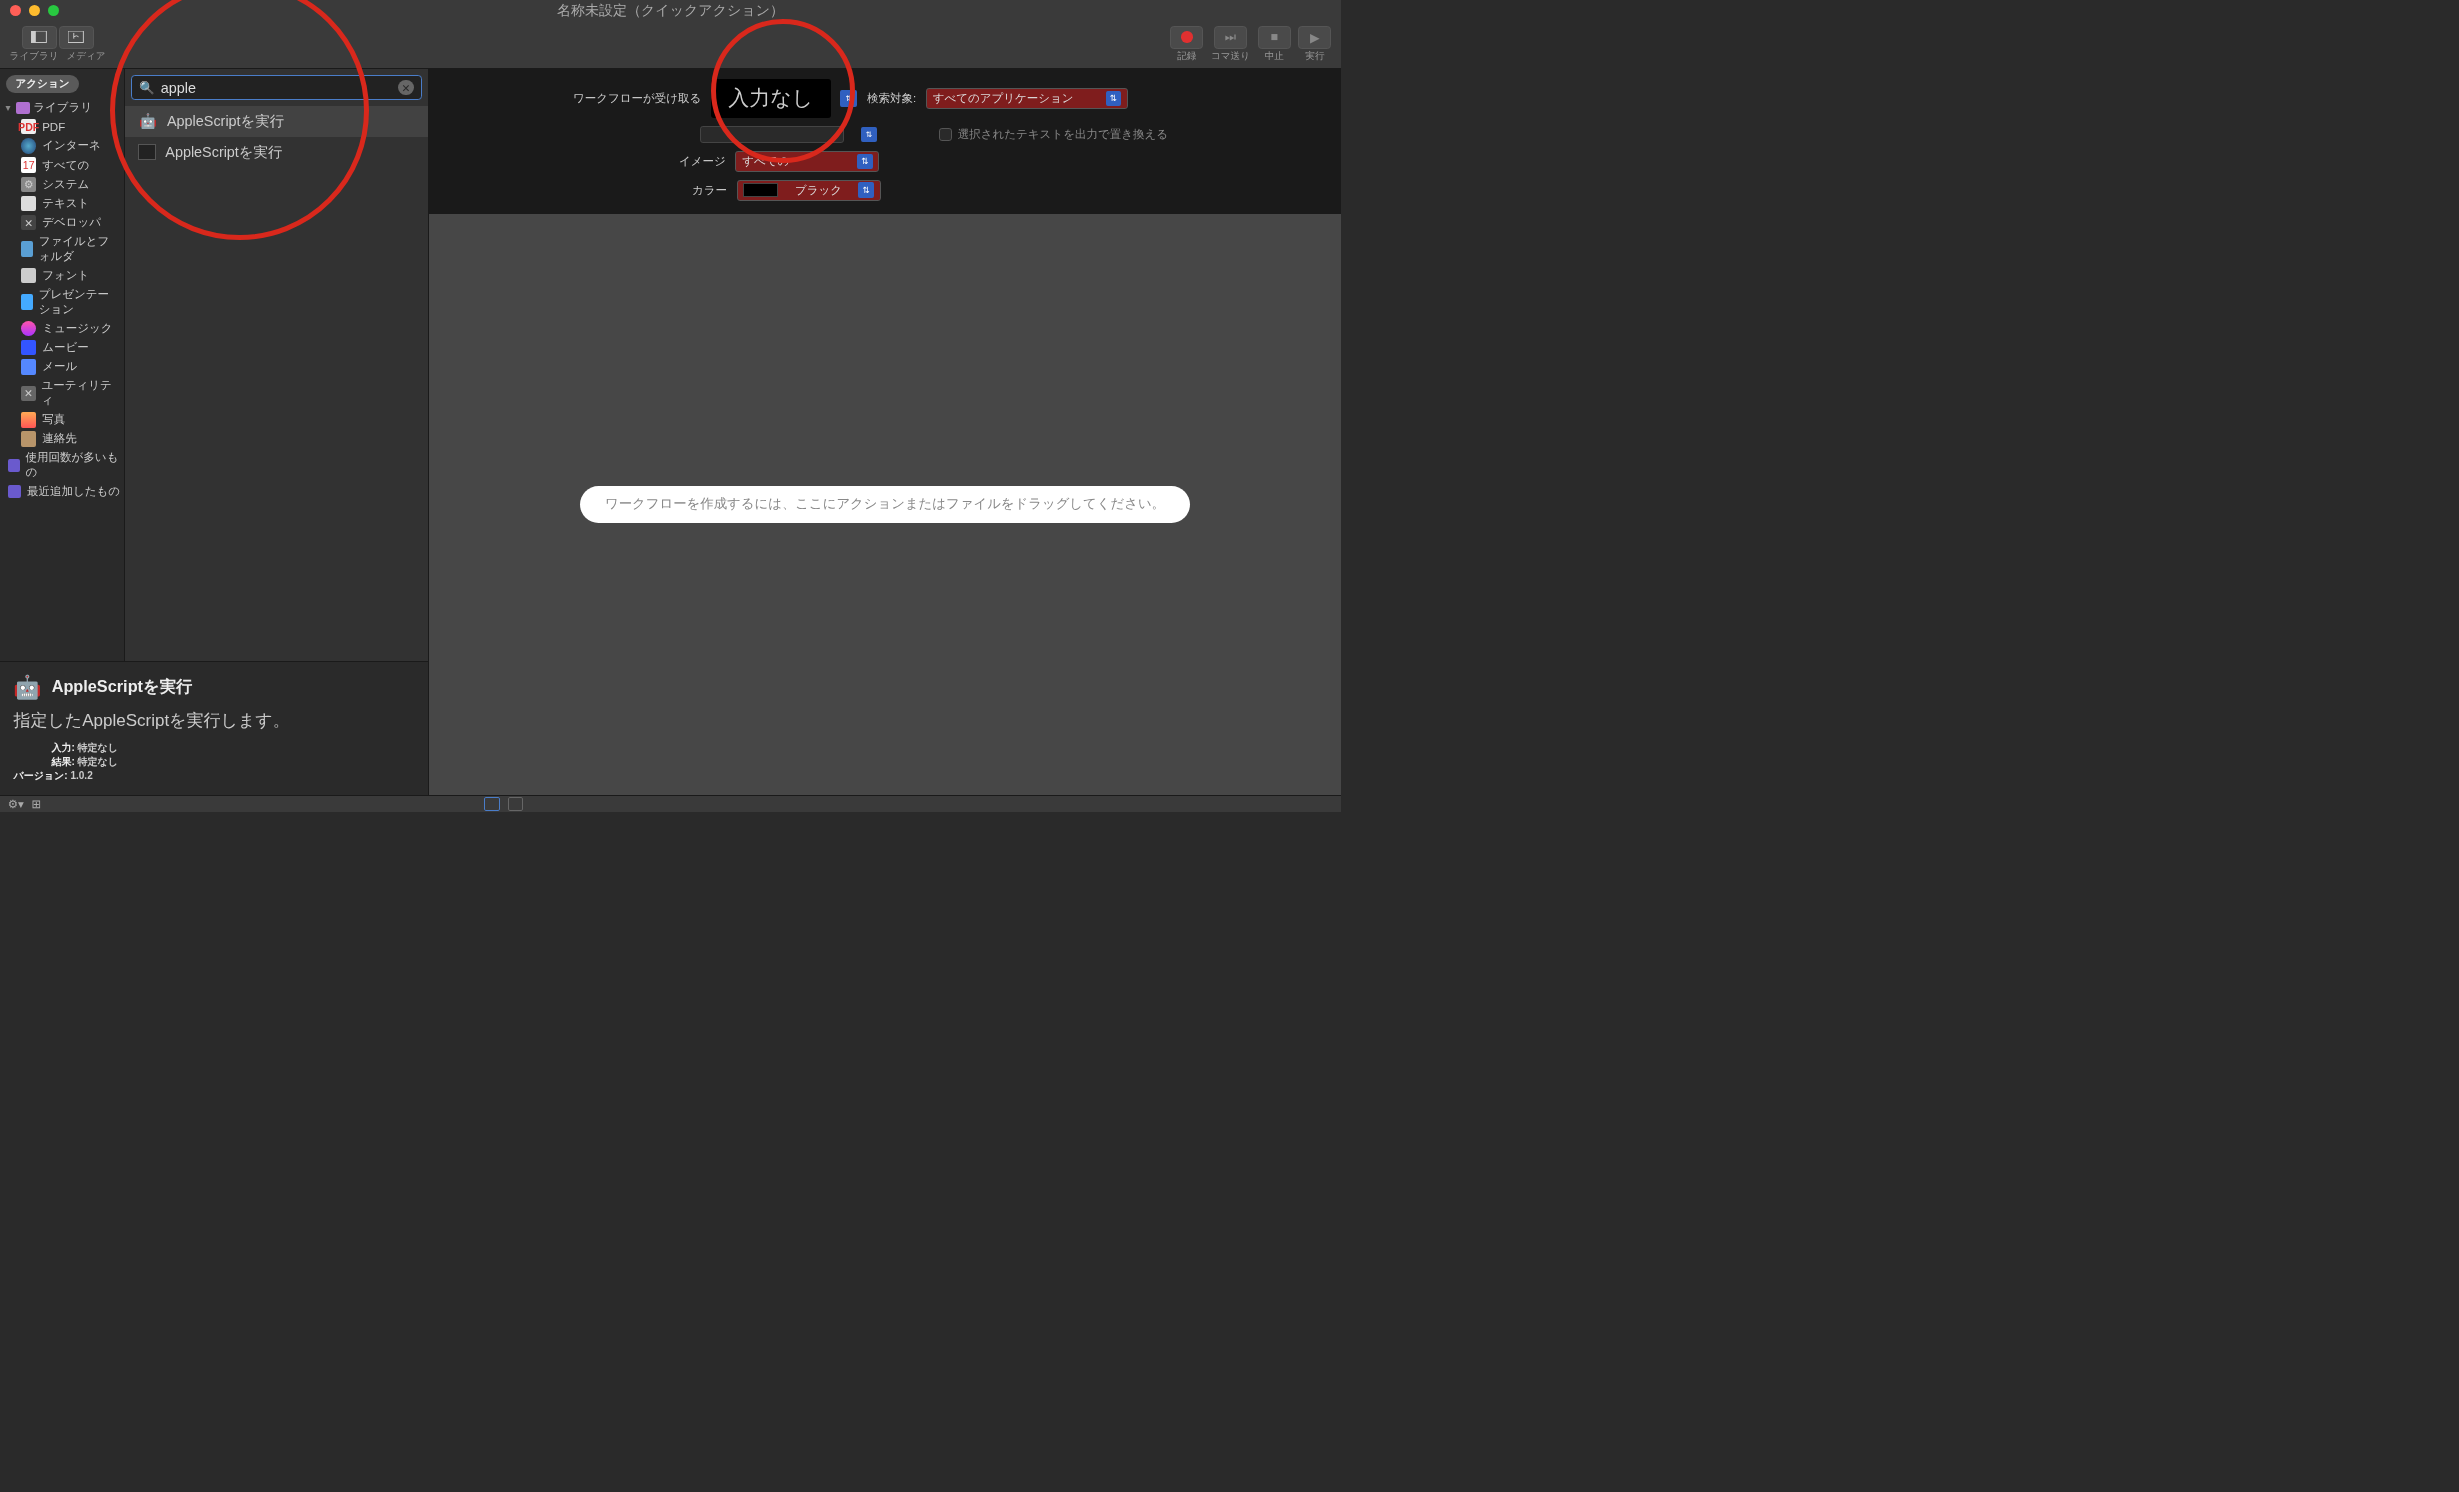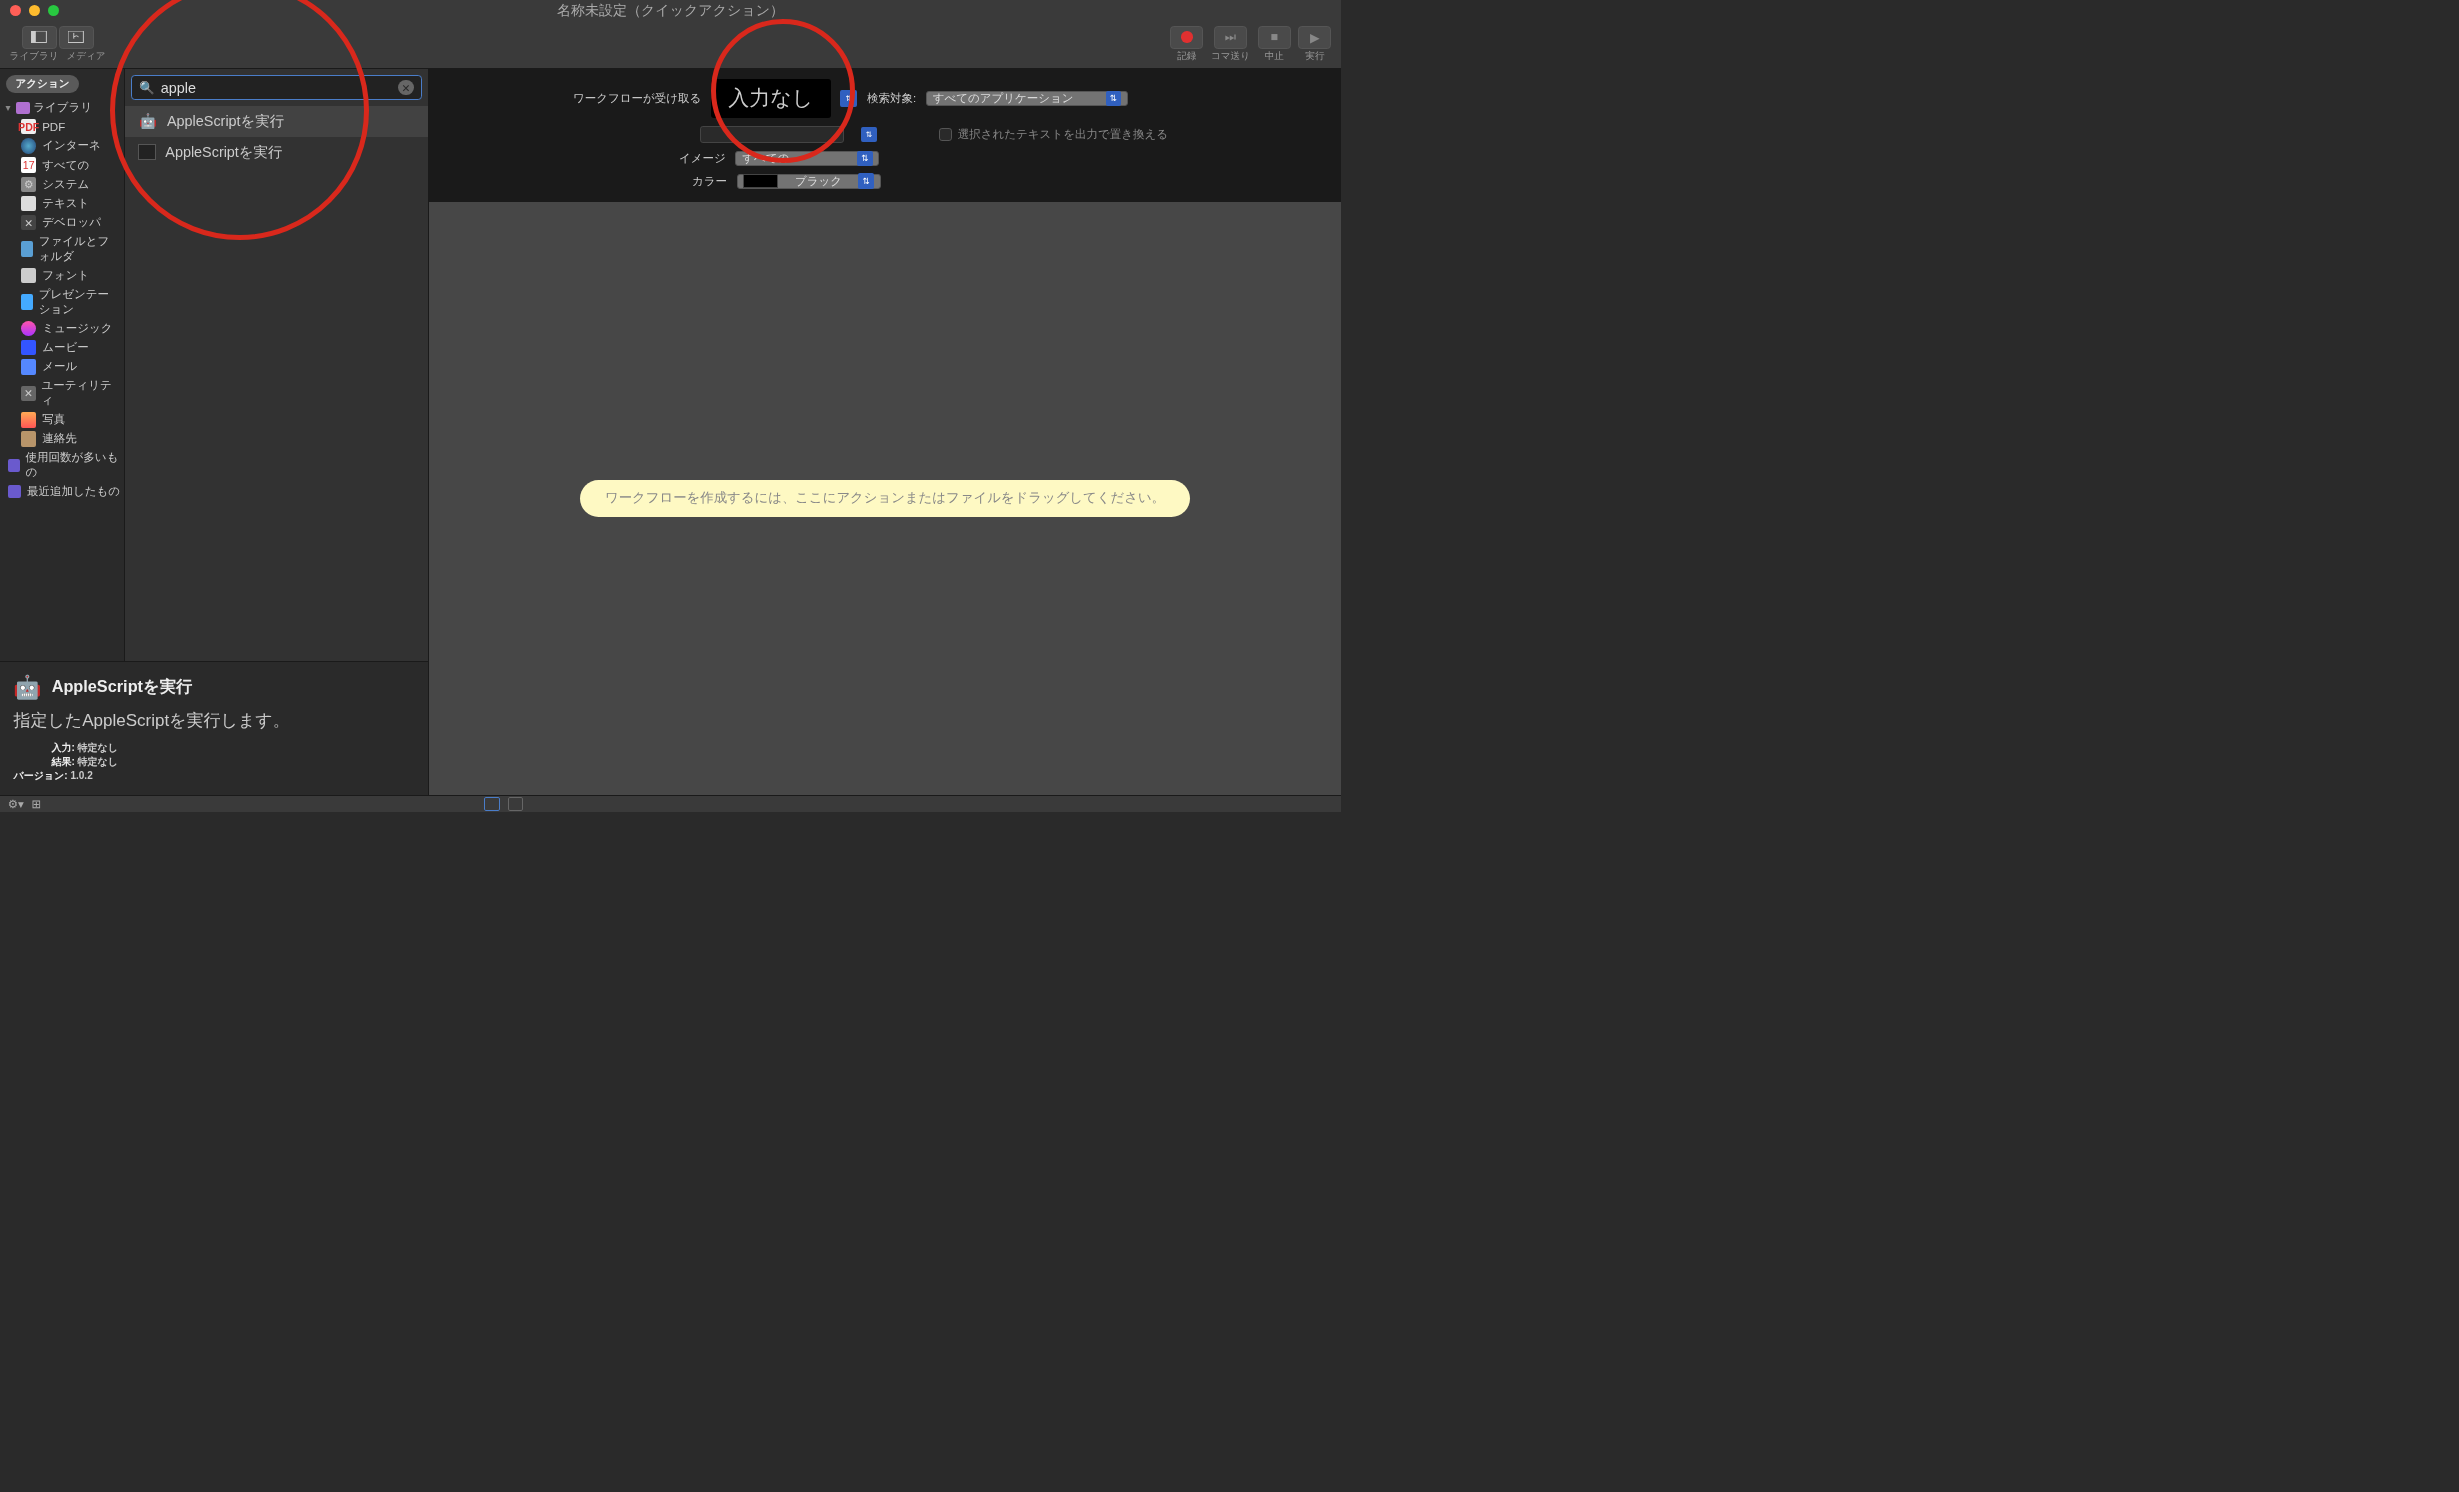--- a/index.html
+++ b/index.html
@@ -50,30 +50,30 @@
 .result-list { flex: 1; }
 .result-item { display: flex; align-items: center; gap: 9.6px; padding: 5.8px 13.4px; color: #ccc; font-size: 14.4px; }
 .result-item.sel { background: #424242; }
 .result-ico { width: 19px; height: 19px; display: flex; align-items: center; justify-content: center; }
 
 
 .canvas { flex: 1; display: flex; flex-direction: column; background: #323232; }
 .config-bar { background: #1a1a1a; padding: 9.6px 19px 13.4px; display: flex; flex-direction: column; gap: 7.7px; font-size: 11.5px; }
 .cfg-row { display: flex; align-items: center; gap: 9.6px; }
 .cfg-label { color: #ccc; text-align: right; min-width: 134px; }
-.cfg-select { background: #737373; border: 1px solid #555; border-radius: 2.9px; padding: 1.9px 5.8px; color: #ddd; display: flex; align-items: center; justify-content: space-between; min-width: 144px; height: 15px; }
+.cfg-select { background: #7f1d1d; border: 1px solid #555; border-radius: 2.9px; padding: 1.9px 5.8px; color: #ddd; display: flex; align-items: center; justify-content: space-between; min-width: 144px; height: 21px; }
 .cfg-select.wide { min-width: 202px; }
 .cfg-select .chev { background: #3060c0; width: 15.4px; height: 15.4px; border-radius: 1.9px; display: flex; align-items: center; justify-content: center; font-size: 8.6px; color: #fff; }
 .cfg-big { background: #000; color: #ccc; font-size: 21px; padding: 5.8px 17.3px; border-radius: 2.9px; }
 .cfg-check { display: flex; align-items: center; gap: 5.8px; color: #888; padding-left: 39px; }
 .cfg-check .box { width: 13.4px; height: 13.4px; border: 1px solid #555; border-radius: 2.9px; background: #2a2a2a; }
 .color-swatch { width: 35px; height: 13.4px; background: #000; border: 1px solid #444; }
 
 .workflow-area { flex: 1; display: flex; align-items: center; justify-content: center; background: #474747; }
-.placeholder-pill { background: #fef9c3; border-radius: 19px; padding: 9.6px 25px; color: #888; font-size: 13.4px; }
+.placeholder-pill { background: #ffffff; border-radius: 19px; padding: 9.6px 25px; color: #888; font-size: 13.4px; }
 
 .log-area { height: 163px; background: #2f2f2f; border-top: 1px solid #1a1a1a; display: flex; flex-direction: column; }
 .log-header { display: flex; background: #3a3a3a; border-bottom: 1px solid #222; height: 21px; }
 .log-col { padding: 2.9px 7.7px; font-size: 11.5px; color: #ccc; }
 .log-col.main { flex: 1; border-right: 1px solid #222; }
 .log-col.time { width: 96px; }
 .log-rows { flex: 1; background: repeating-linear-gradient(#2c2c2c 0 23px, #323232 23px 46px); }
 
 
 .info-panel { position: absolute; left: 0; bottom: 17.3px; width: 428px; background: #2a2a2a; border-top: 1px solid #1a1a1a; padding: 11.5px 13.4px; }

